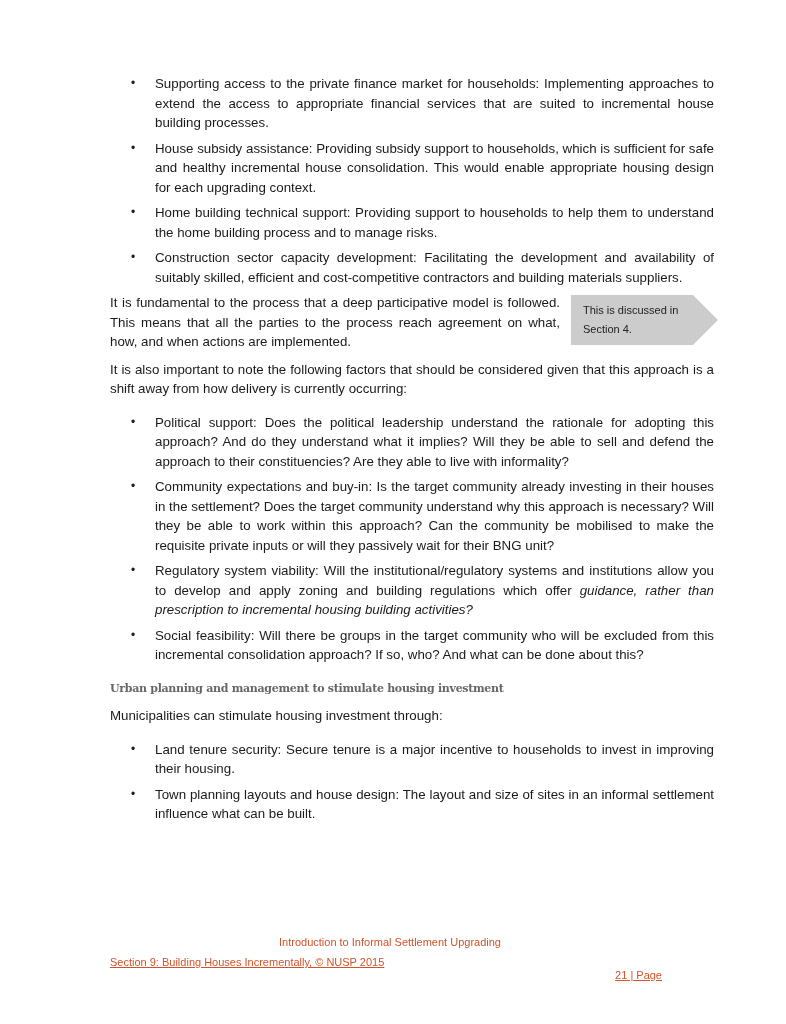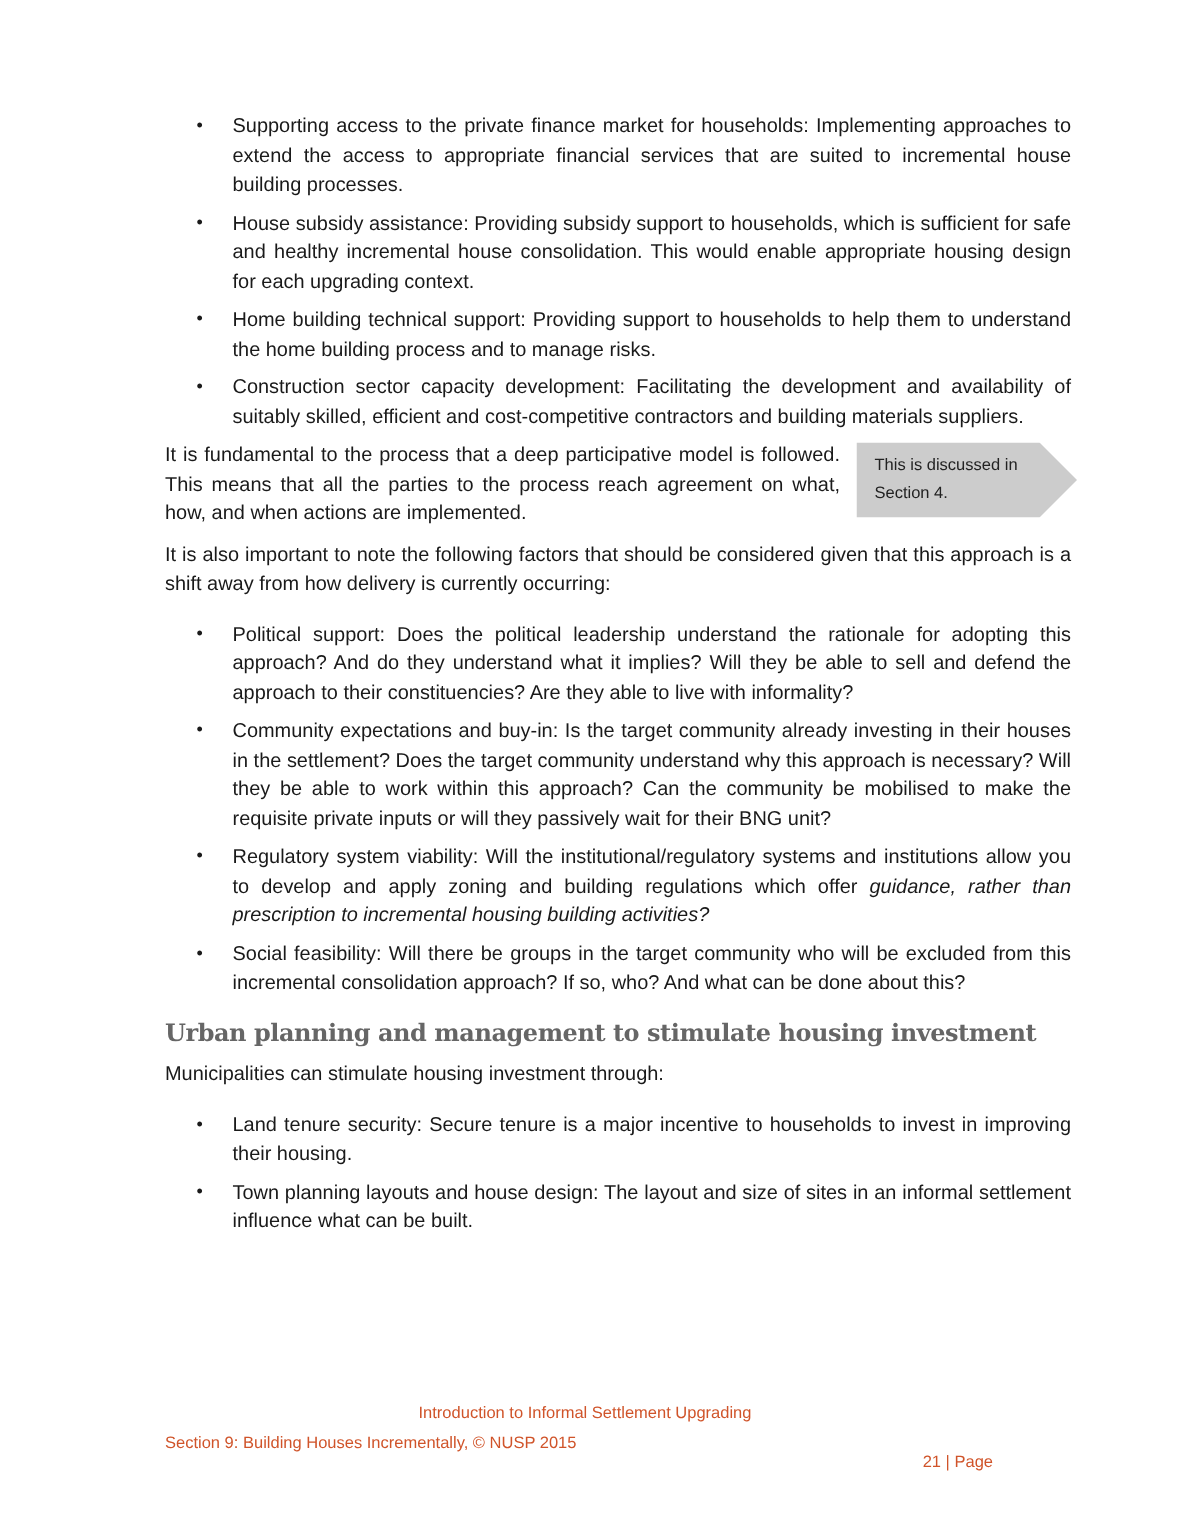--- a/index.html
+++ b/index.html
@@ -12,25 +12,25 @@
     ul.blist li { position: relative; padding-left: 45px; margin-bottom: 6px; text-align: justify; }
     ul.blist li .bullet { position: absolute; left: 21px; top: 0; font-size: 12px; }
     .term { font-weight: normal; }
     .it { font-style: italic; }
     p { margin: 0 0 8px 0; text-align: justify; }
     .para-with-callout { position: relative; }
     .para-with-callout p { width: 450px; }
     .callout { position: absolute; left: 461px; top: 2px; width: 147px; height: 52px; }
     .callout svg { position: absolute; left: 0; top: 0; }
     .callout-text { position: absolute; left: 12px; top: 6px; font-size: 11px; line-height: 19px; color: #222; width: 120px; }
-    h2.section { font-family: "DejaVu Serif", serif; font-weight: bold; font-size: 16px;
+    h2.section { font-family: "DejaVu Serif", serif; font-weight: bold; font-size: 11px;
                  color: #666666; margin: 14px 0 8px 0; letter-spacing: -0.3px; }
     .footer { position: absolute; left: 110px; top: 932px; width: 560px;
               font-size: 11px; line-height: 20px; color: #d0542a; text-align: center; }
-    .footer .row2 { display: flex; justify-content: space-between; }
+    .footer .row2 { display: flex; justify-content: space-between; text-decoration: underline; }
     .footer .pagenum { padding-right: 8px; margin-top: 13px; }
   </style>
 </head>
 <body>
 
 <div class="page">
   <div class="content">
 
     <ul class="blist">
       <li><span class="bullet">•</span><span class="term">Supporting access to the private finance market for households:</span><span> Implementing approaches to extend the access to appropriate financial services that are suited to incremental house building processes.</span></li>

